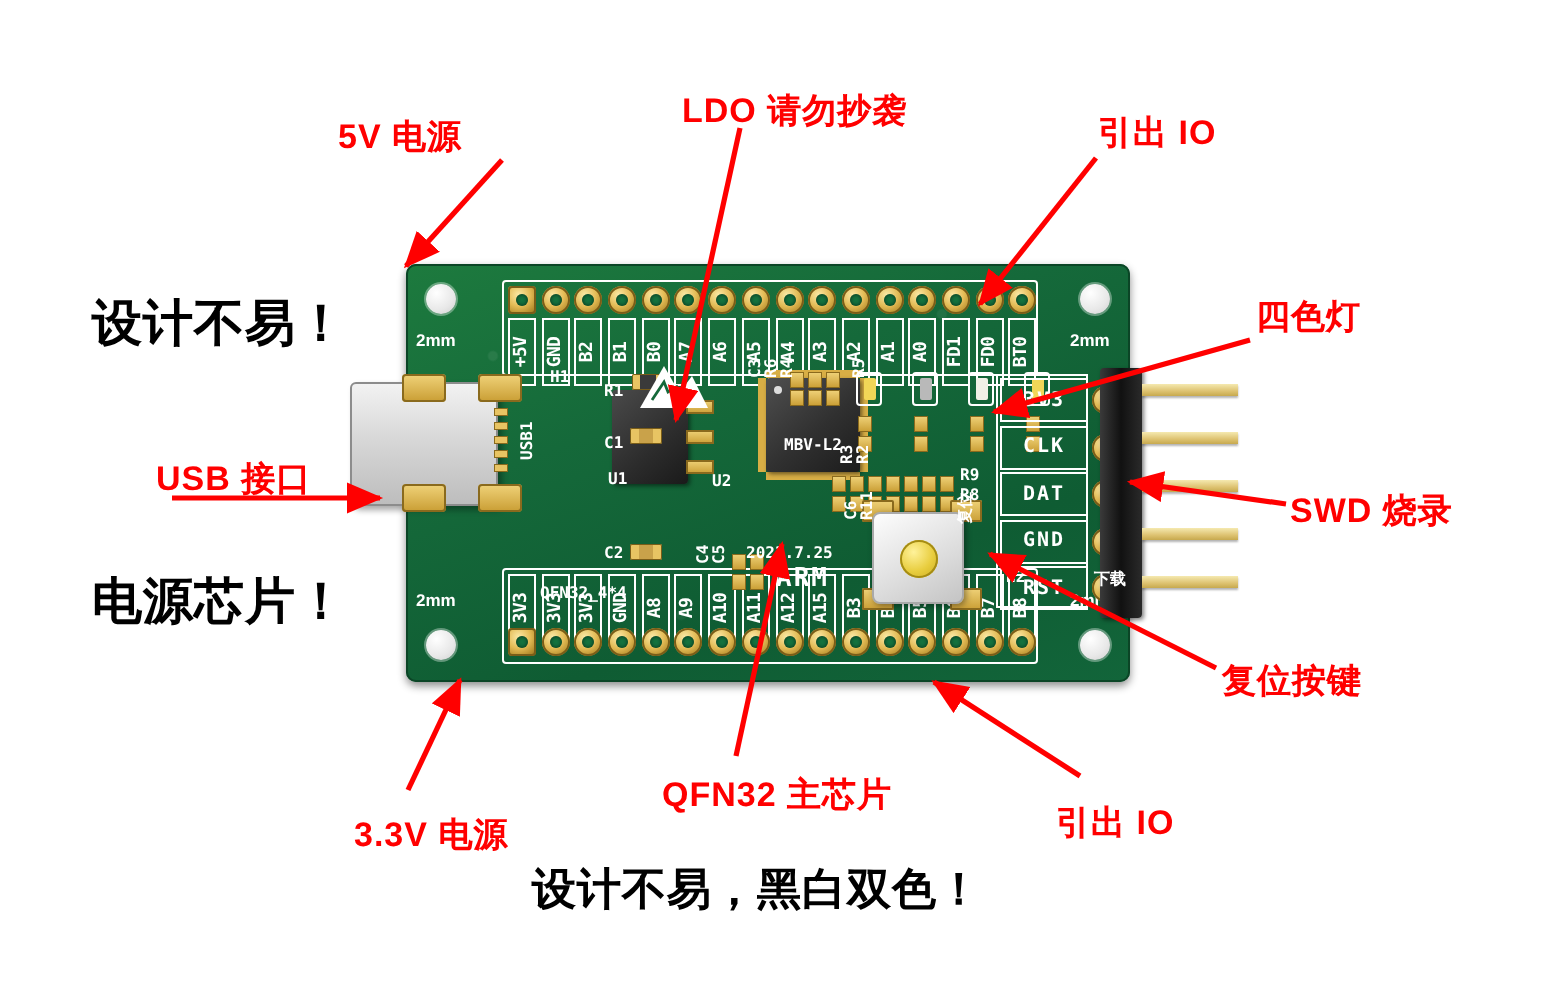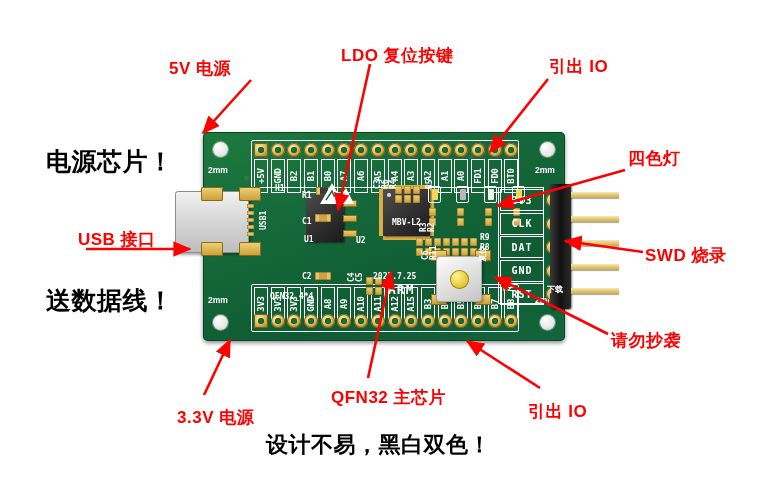--- a/index.html
+++ b/index.html
@@ -457,27 +457,27 @@
         <line x1="608" y1="334" x2="495" y2="277"></line>
         <line x1="86" y1="249" x2="190" y2="249"></line>
         <line x1="204" y1="395" x2="230" y2="340"></line>
         <line x1="368" y1="378" x2="391" y2="272"></line>
         <line x1="540" y1="388" x2="467" y2="341"></line>
       </g>
   </svg>
 
   <div id="annolayer">
       <div class="anno red" style="left: 169px; top: 57px; font-size: 17px; color: rgb(255, 0, 0);">5V 电源</div>
-      <div class="anno red" style="left: 341px; top: 44px; font-size: 17px; color: rgb(255, 0, 0);">LDO 复位按键</div>
+      <div class="anno red" style="left: 341px; top: 44px; font-size: 17px; color: rgb(255, 0, 0);">LDO 请勿抄袭</div>
       <div class="anno red" style="left: 549px; top: 55px; font-size: 17px; color: rgb(255, 0, 0);">引出 IO</div>
       <div class="anno red" style="left: 628px; top: 147px; font-size: 17px; color: rgb(255, 0, 0);">四色灯</div>
       <div class="anno red" style="left: 645px; top: 244px; font-size: 17px; color: rgb(255, 0, 0);">SWD 烧录</div>
-      <div class="anno red" style="left: 611px; top: 329px; font-size: 17px; color: rgb(255, 0, 0);">请勿抄袭</div>
+      <div class="anno red" style="left: 611px; top: 329px; font-size: 17px; color: rgb(255, 0, 0);">复位按键</div>
       <div class="anno red" style="left: 78px; top: 228px; font-size: 17px; color: rgb(255, 0, 0);">USB 接口</div>
       <div class="anno red" style="left: 177px; top: 406px; font-size: 17px; color: rgb(255, 0, 0);">3.3V 电源</div>
       <div class="anno red" style="left: 331px; top: 386px; font-size: 17px; color: rgb(255, 0, 0);">QFN32 主芯片</div>
       <div class="anno red" style="left: 528px; top: 400px; font-size: 17px; color: rgb(255, 0, 0);">引出 IO</div>
-      <div class="anno black" style="left: 46px; top: 145px; font-size: 25px; color: rgb(0, 0, 0);">电源芯片！</div>
-      <div class="anno black" style="left: 46px; top: 284px; font-size: 25px; color: rgb(0, 0, 0);">送数据线！</div>
+      <div class="anno black" style="left: 46px; top: 145px; font-size: 25px; color: rgb(0, 0, 0);">设计不易！</div>
+      <div class="anno black" style="left: 46px; top: 284px; font-size: 25px; color: rgb(0, 0, 0);">电源芯片！</div>
       <div class="anno black" style="left: 266px; top: 430px; font-size: 22px; color: rgb(0, 0, 0);">设计不易，黑白双色！</div>
     </div>
 
 </div>
 
 </body></html>

